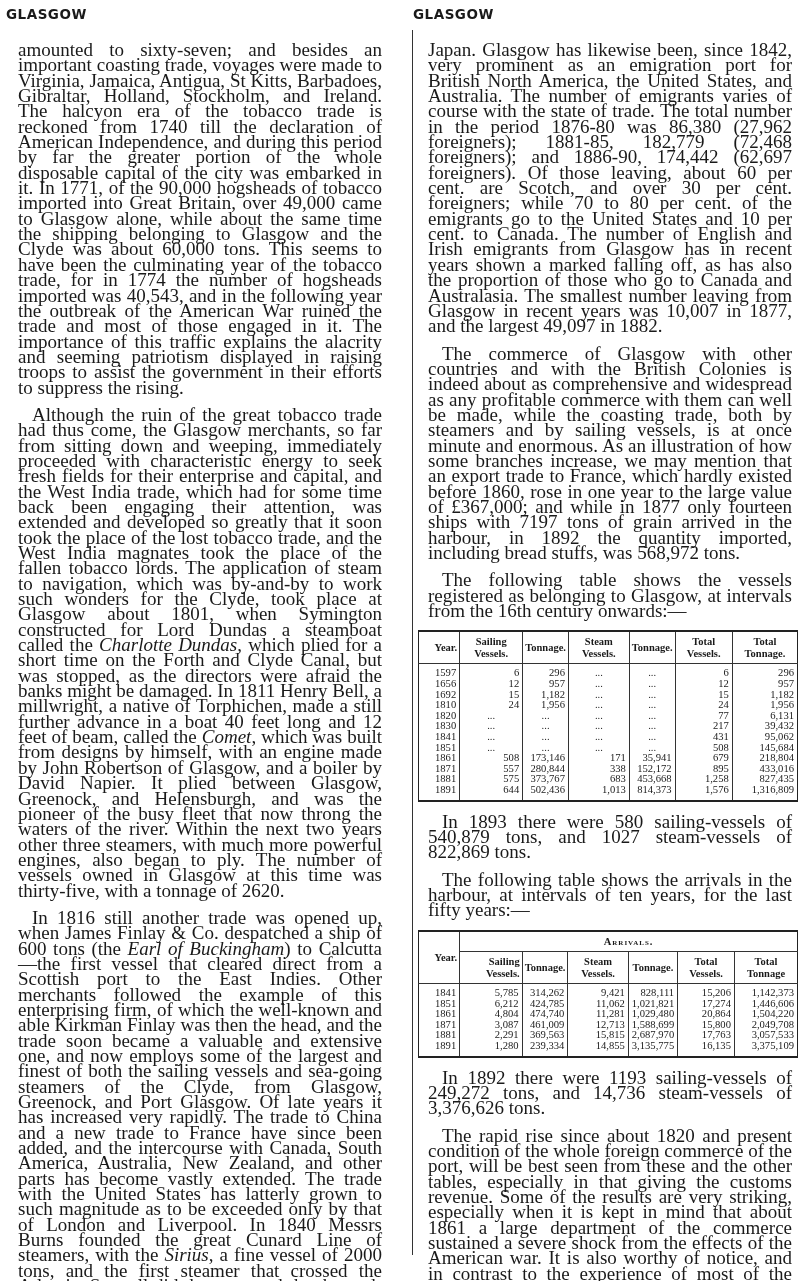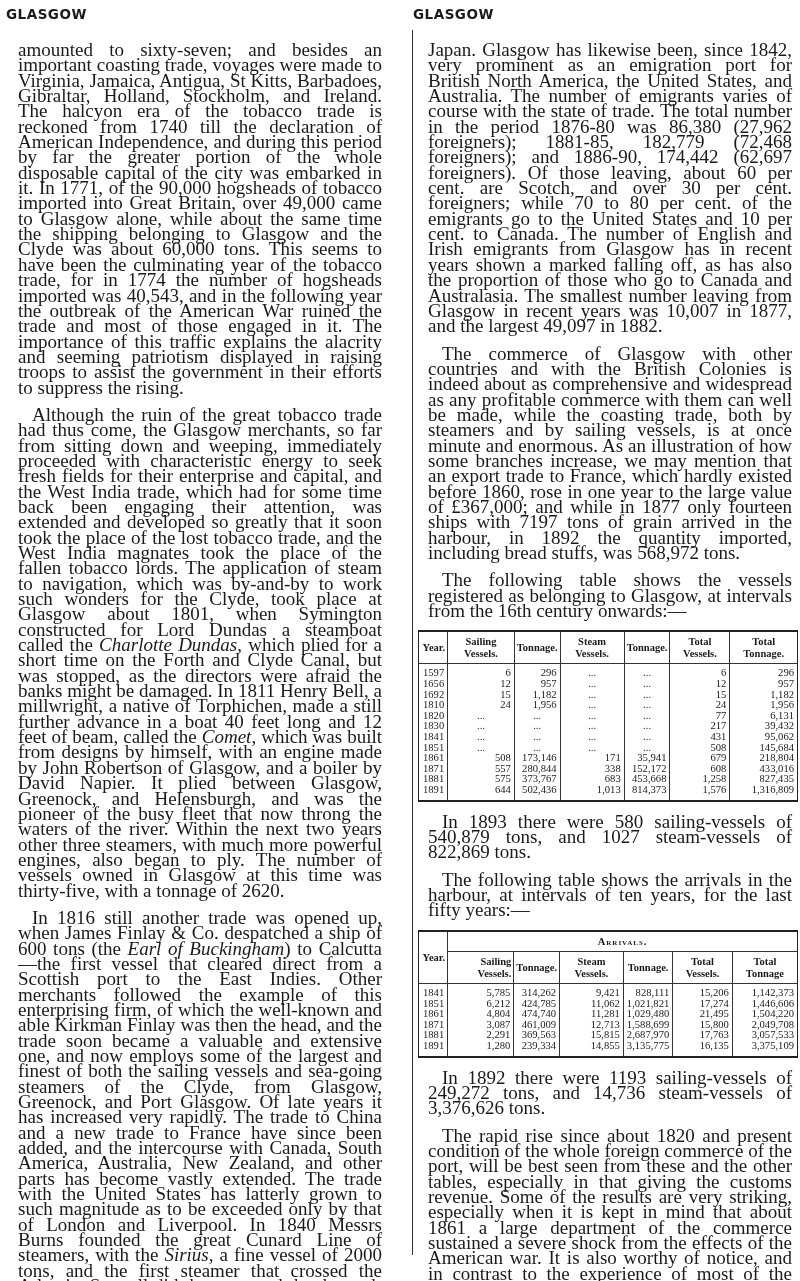--- a/index.html
+++ b/index.html
@@ -45,21 +45,21 @@
   table.t th {
     font-weight: bold; font-size: 10.5px; line-height: 11.5px;
     padding: 4px 2px; border-left: 1px solid #333; border-bottom: 1.5px solid #333;
     text-align: center; vertical-align: middle;
   }
   table.t th:first-child { border-left: none; text-align: right; }
   table.t td {
     line-height: 10.6px; padding: 0 3px; border-left: 1px solid #333;
     text-align: right; white-space: nowrap;
   }
-  table.t td:first-child { border-left: none; text-align: center; padding-left: 4px; }
+  table.t td:first-child { border-left: none; text-align: center; padding-left: 16px; }
   table.t tr.first td { padding-top: 4px; }
   table.t tr.last td { padding-bottom: 4px; }
   .ctr { text-align: center !important; }
   .sc { font-variant: small-caps; letter-spacing: 1px; }
 </style>
 </head>
 <body>
 
 <div class="col left">
   <div class="header">GLASGOW</div>
@@ -167,21 +167,21 @@
           <td>35,941</td>
           <td>679</td>
           <td>218,804</td>
         </tr>
         <tr>
           <td>1871</td>
           <td>557</td>
           <td>280,844</td>
           <td>338</td>
           <td>152,172</td>
-          <td>608</td>
+          <td>895</td>
           <td>433,016</td>
         </tr>
         <tr>
           <td>1881</td>
           <td>575</td>
           <td>373,767</td>
           <td>683</td>
           <td>453,668</td>
           <td>1,258</td>
           <td>827,435</td>
@@ -234,21 +234,21 @@
           <td>1,021,821</td>
           <td>17,274</td>
           <td>1,446,606</td>
         </tr>
         <tr>
           <td>1861</td>
           <td>4,804</td>
           <td>474,740</td>
           <td>11,281</td>
           <td>1,029,480</td>
-          <td>21,495</td>
+          <td>20,864</td>
           <td>1,504,220</td>
         </tr>
         <tr>
           <td>1871</td>
           <td>3,087</td>
           <td>461,009</td>
           <td>12,713</td>
           <td>1,588,699</td>
           <td>15,800</td>
           <td>2,049,708</td>

